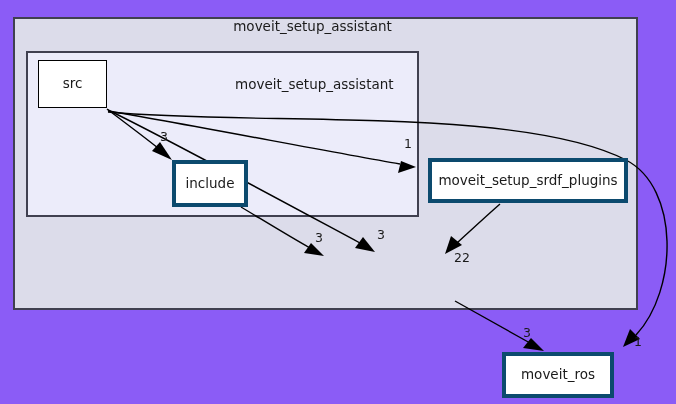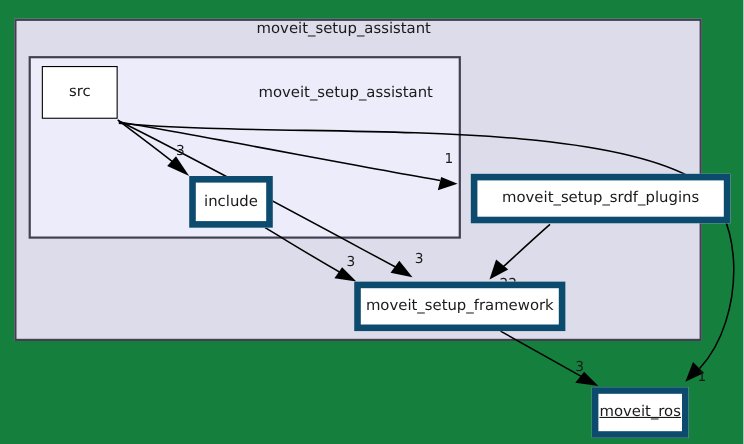--- a/index.html
+++ b/index.html
@@ -7,21 +7,21 @@
     padding: 0;
     background: #ffffff;
   }
   body {
     font-family: "DejaVu Sans", sans-serif;
   }
   #graph-root {
     position: relative;
     width: 676px;
     height: 404px;
-    background: #15803d;
+    background: #8b5cf6;
     overflow: hidden;
   }
   
   .cluster {
     position: absolute;
     box-sizing: border-box;
   }
   .cluster-outer {
     left: 13px;
     top: 17px;
@@ -63,28 +63,28 @@
     background: #ffffff;
     display: flex;
     align-items: center;
     justify-content: center;
     font-size: 13.5px;
     color: #1a1a1a;
     white-space: nowrap;
     line-height: 1;
   }
   .node.black { border: 1px solid #000000; }
-  .node.red   { border: 6px solid #0c4a6e; }
+  .node.red   { border: 4px solid #0c4a6e; }
 
   #node-src            { left: 38px;  top: 60px;  width: 69px;  height: 48px; }
   #node-launch         { left: 130px; top: 60px;  width: 77px;  height: 48px; }
   #node-include        { left: 172px; top: 160px; width: 76px;  height: 47px; }
-  #node-srdf-plugins   { left: 428px; top: 158px; width: 236px; height: 45px; text-align: center; }
+  #node-srdf-plugins   { left: 428px; top: 158px; width: 200px; height: 45px; text-align: center; }
   #node-framework      { left: 322px; top: 256px; width: 192px; height: 45px; }
-  #node-moveit-ros     { left: 538px; top: 352px; width: 88px;  height: 46px; text-decoration: underline; }
+  #node-moveit-ros     { left: 502px; top: 352px; width: 112px;  height: 46px; }
 
   
   #edge-layer {
     position: absolute;
     left: 0;
     top: 0;
     width: 676px;
     height: 404px;
     pointer-events: none;
   }
@@ -155,16 +155,15 @@
   <div class="edge-label" style="left:377px; top:229px;">3</div>
   <div class="edge-label" style="left:404px; top:138px;">1</div>
   <div class="edge-label" style="left:634px; top:336px;">1</div>
   <div class="edge-label" style="left:315px; top:232px;">3</div>
   <div class="edge-label" style="left:454px; top:240px;margin-top:12px;">22</div>
   <div class="edge-label" style="left:523px; top:327px;">3</div>
 
   <div class="node black" id="node-src">src</div>
   <div class="node red" id="node-include">include</div>
   <div class="node red" id="node-srdf-plugins">moveit_setup_srdf_plugins</div>
-  <div class="node red" id="node-framework">moveit_setup_framework</div>
   <div class="node red" id="node-moveit-ros">moveit_ros</div>
 
 </div>
 
 </body></html>

